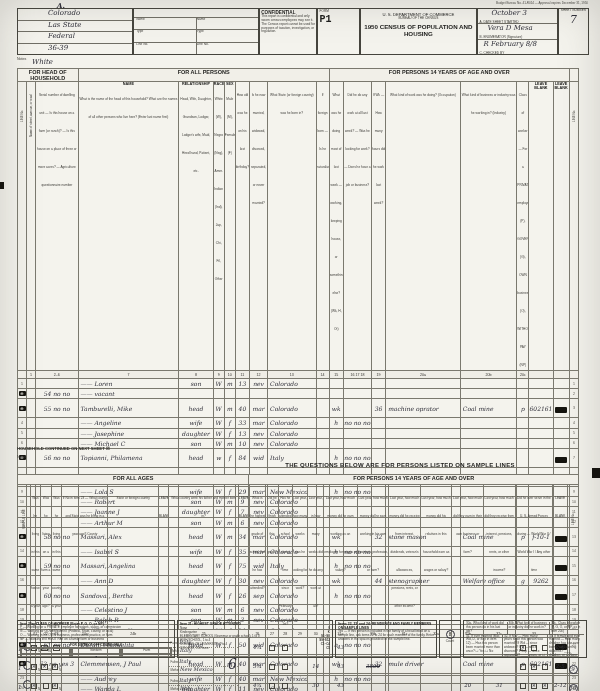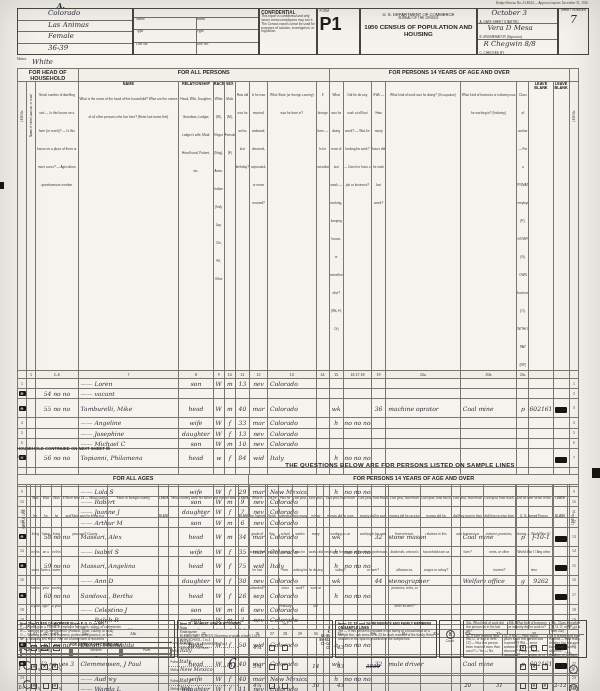--- a/index.html
+++ b/index.html
@@ -11,21 +11,21 @@
   .lbl{font-size:4px;color:#2c2b28;}
   .b{font-weight:bold;}
   .box{border:1px solid #47463f;}
   
   .topstrip{position:absolute;left:17px;top:8px;width:572px;height:47px;display:flex;}
   .tblock{border:1px solid #45443d;display:flex;flex-direction:column;}
   .trow{flex:1;border-bottom:0.5px solid #6f6d64;padding:0 2px;position:relative;overflow:hidden;}
   .trow:last-child{border-bottom:none;}
   .hwv{position:absolute;left:30px;top:0px;font-size:7px;}
   .titleblock{text-align:center;padding-top:3px;}
-  .p1{font-size:18px;font-weight:bold;}
+  .p1{font-size:10px;font-weight:bold;font-family:Liberation Mono, monospace;}
   .budget{position:absolute;right:12px;top:2px;font-size:3px;color:#4a4944;}
   
   table{border-collapse:collapse;table-layout:fixed;}
   .maintbl{position:absolute;left:17px;top:68px;width:562px;}
   .samptbl{position:absolute;left:17px;top:474px;width:562px;}
   th,td{border:0.5px solid #7a786e;overflow:hidden;padding:0;}
   th{vertical-align:top;font-weight:normal;}
   .sec{font-size:5.5px;font-weight:bold;text-align:center;height:9px;background:#f1efe8;}
   .hcell{height:72px;}
   .shcell{height:60px;}
@@ -73,23 +73,23 @@
 <div class="page">
 
   <div class="budget tiny">Budget Bureau No. 41-R014 — Approval expires December 31, 1950</div>
   <div class="amark hw">A.</div>
 
   <div class="topstrip">
     <div class="tblock" style="width:118px;">
       <div class="trow"><span class="lbl">1. STATE</span>
         <span class="hwv hw">Colorado</span></div>
       <div class="trow"><span class="lbl">2. COUNTY</span>
-        <span class="hwv hw">Las Animas</span></div>
+        <span class="hwv hw">Las State</span></div>
       <div class="trow"><span class="tiny">3. PRECINCT OR PLACE OR TOWNSHIP</span>
-        <span class="hwv hw">Female</span></div>
+        <span class="hwv hw">Federal</span></div>
       <div class="trow"><span class="lbl">4. E. D. NUMBER</span>
         <span class="hwv hw">36-39</span></div>
     </div>
     <div class="tblock" style="width:128px;">
       <div class="trow" style="flex:.7;"></div>
       <div class="trow" style="display:flex;">
           <span class="tiny" style="flex:1;">Name</span>
           <span class="tiny" style="flex:1;border-left:0.5px solid #6f6d64;">Name</span>
         </div>
       <div class="trow" style="display:flex;">
@@ -113,21 +113,21 @@
       <div style="font-size:4.2px;">U. S. DEPARTMENT OF COMMERCE</div>
       <div class="tiny">BUREAU OF THE CENSUS</div>
       <div style="font-size:6.2px;font-weight:bold;margin-top:2px;">1950 CENSUS OF POPULATION AND HOUSING</div>
     </div>
     <div class="tblock" style="width:82px;">
       <div class="trow"><span class="tiny">A. DATE SHEET STARTED</span>
         <span class="hwv hw" style="left:14px;">October 3</span></div>
       <div class="trow"><span class="tiny">B. ENUMERATOR (Signature)</span>
         <span class="hwv hw" style="left:10px;">Vera D Mesa</span></div>
       <div class="trow"><span class="tiny">C. CHECKED BY</span>
-        <span class="hwv hw" style="left:6px;"><span>R Chegwin</span> <span>8/8</span></span></div>
+        <span class="hwv hw" style="left:6px;"><span>R February</span> <span>8/8</span></span></div>
     </div>
     <div class="tblock" style="width:30px;text-align:center;">
       <div class="tiny">SHEET NUMBER</div>
       <div class="hw" style="font-size:11px;">7</div>
     </div>
   </div>
 
   <div class="notesline" style="top:57px;">Notes</div>
   <div class="hw" style="position:absolute;left:32px;top:58px;font-size:7px;">White</div>
 

